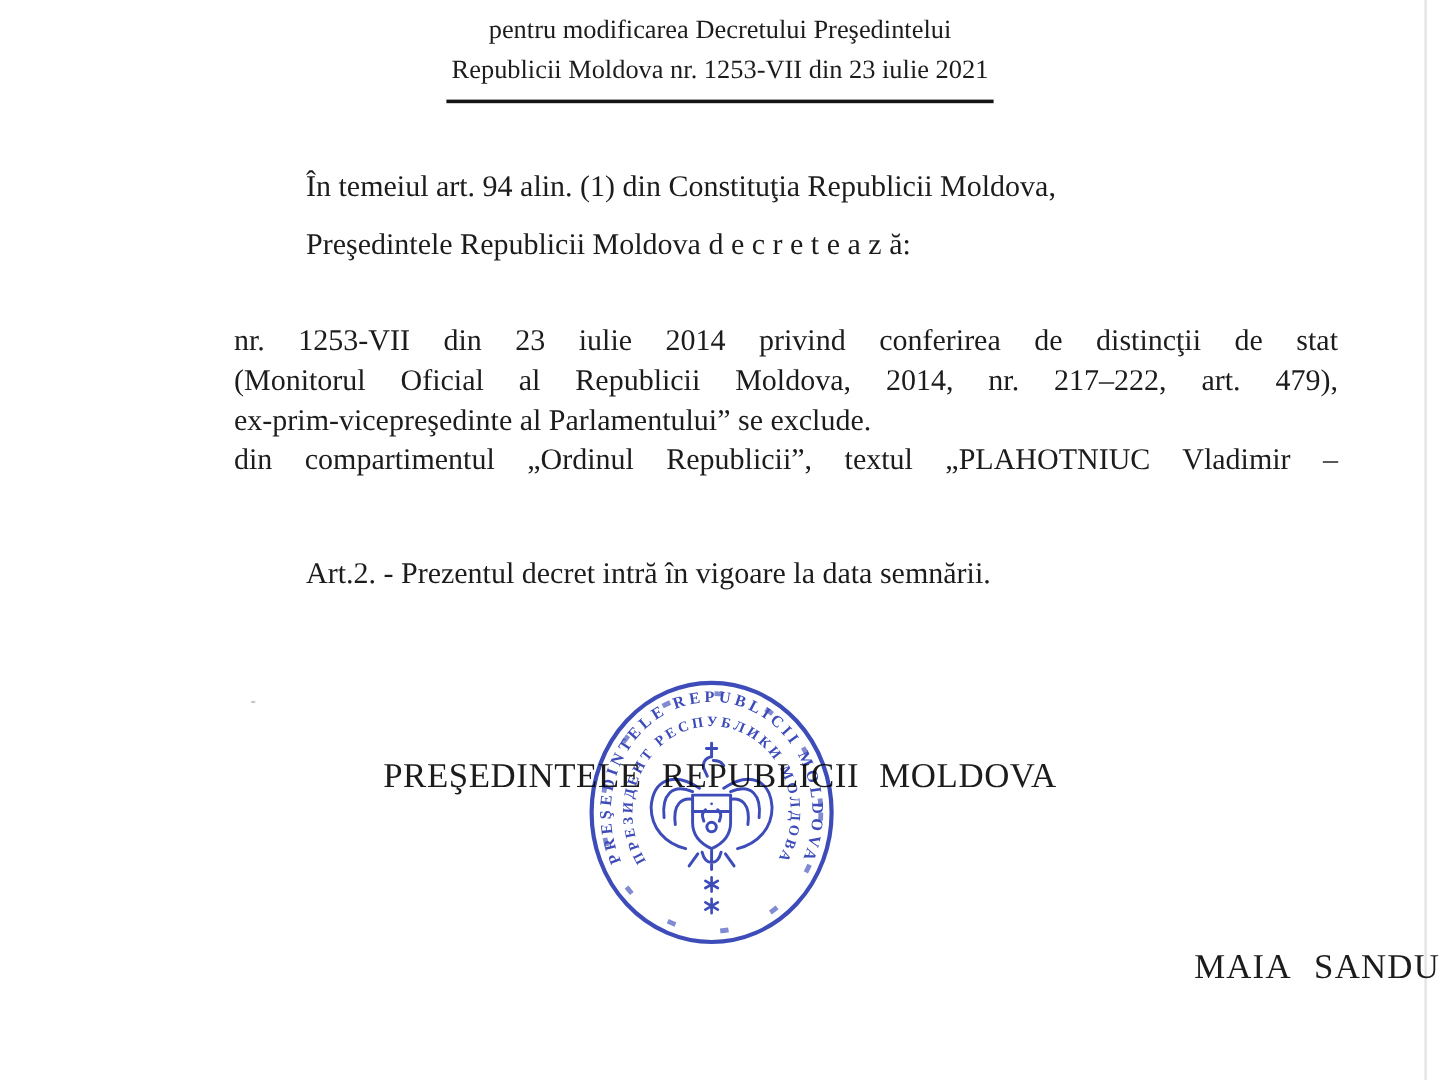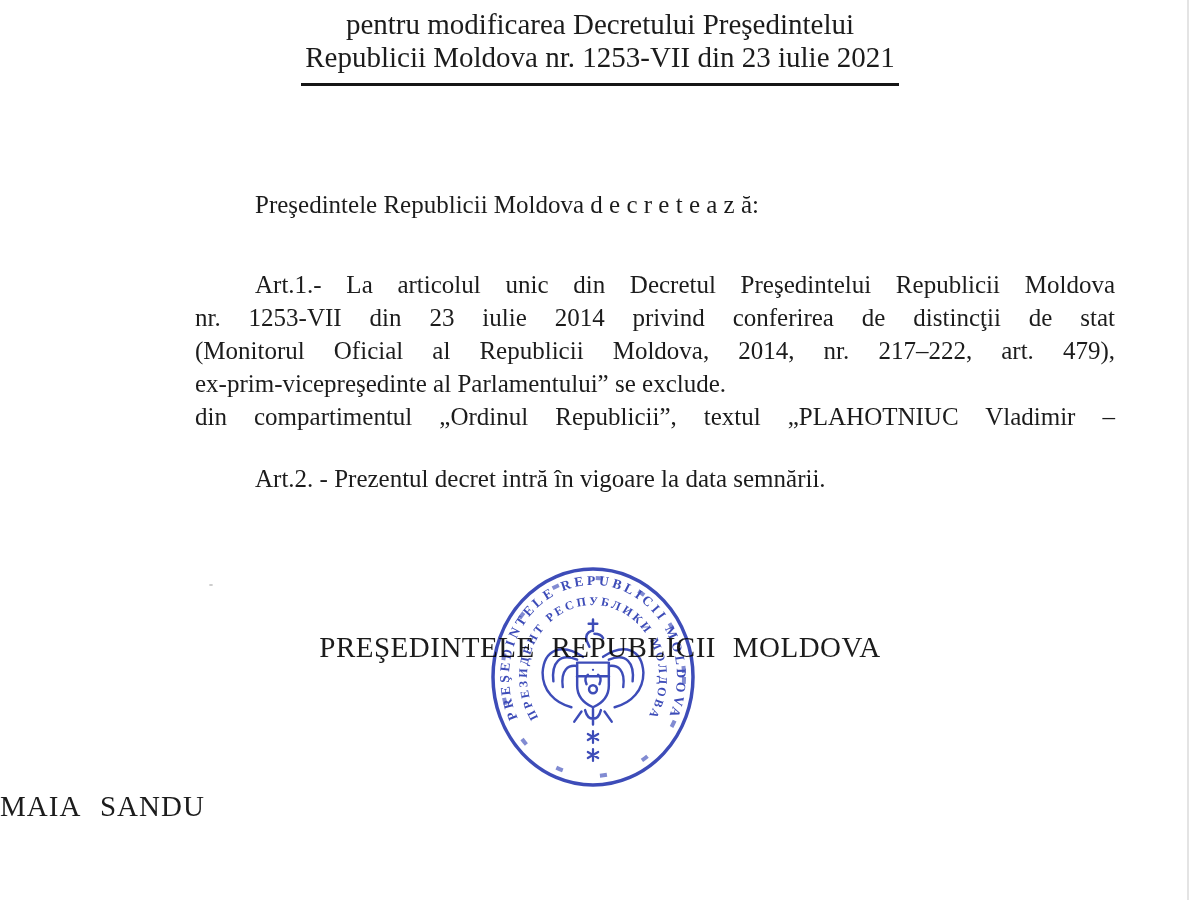--- a/index.html
+++ b/index.html
@@ -19,21 +19,21 @@
   .speck{
     position:absolute;left:209px;top:584px;width:4px;height:2px;
     background:#c9c9c9;border-radius:50%;
   }
   .title-wrap{
     position:absolute;left:0;right:0;top:8px;
     text-align:center;
   }
   .title-block{
     display:inline-block;
-    font-size:29px;line-height:33px;
+    font-size:22px;line-height:33px;
     padding:0 4px 9px 4px;
     border-bottom:3px solid #161616;
     white-space:nowrap;
   }
   .bodyline{
     position:absolute;left:195px;width:920px;
     font-size:25px;line-height:33px;
     text-indent:60px;
     white-space:nowrap;
   }
@@ -52,21 +52,21 @@
   .article-2{top:462px;}
   .sig-title{
     position:absolute;left:0;right:0;top:630px;
     text-align:center;
     font-size:29px;line-height:34px;
     letter-spacing:.5px;word-spacing:9px;
     white-space:nowrap;
   }
   .signatory{
     position:absolute;left:0;right:0;top:789px;
-    text-align:left;
+    text-align:right;
     font-size:29px;line-height:34px;
     letter-spacing:1px;word-spacing:12px;
     white-space:nowrap;
   }
   .stamp{
     position:absolute;left:483px;top:559px;
     width:220px;height:236px;
     mix-blend-mode:multiply;
     opacity:.93;
   }
@@ -83,25 +83,25 @@
   <div class="scan-edge"></div>
   <div class="speck"></div>
 
   <div class="title-wrap">
     <div class="title-block">
       <div>pentru modificarea Decretului Preşedintelui</div>
       <div>Republicii Moldova nr. 1253-VII din 23 iulie 2021</div>
     </div>
   </div>
 
+  <div class="bodyline preamble">În temeiul art. 94 alin. (1) din Constituţia Republicii Moldova,</div>
 
   <div class="bodyline decree-intro">Preşedintele Republicii Moldova d e c r e t e a z ă:</div>
 
   <div class="article-1">
-    <div class="jline first">Art.1.- La articolul unic din Decretul Preşedintelui Republicii Moldova</div>
     <div class="jline">nr.&nbsp;1253-VII din 23 iulie 2014 privind conferirea de distincţii de stat</div>
     <div class="jline">(Monitorul Oficial al Republicii Moldova, 2014, nr.&nbsp;217–222, art.&nbsp;479),</div>
     <div class="jline last">ex-prim-vicepreşedinte al Parlamentului” se exclude.</div>
     <div class="jline">din compartimentul „Ordinul Republicii”, textul „PLAHOTNIUC Vladimir –</div>
   </div>
 
   <div class="bodyline article-2">Art.2. - Prezentul decret intră în vigoare la data semnării.</div>
 
   <div class="sig-title">PREŞEDINTELE REPUBLICII MOLDOVA</div>
 

